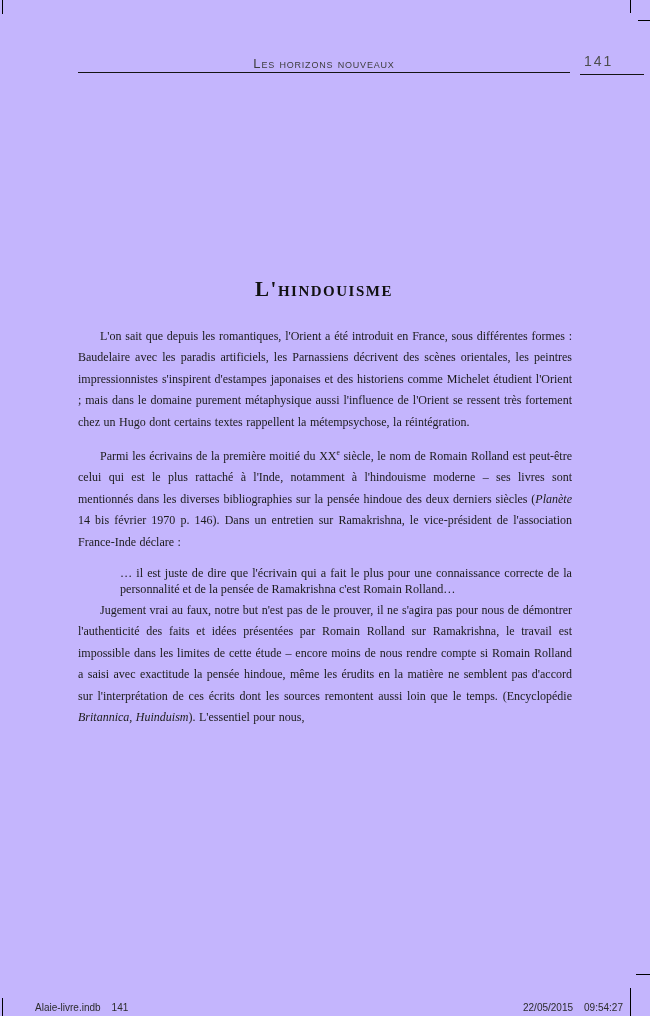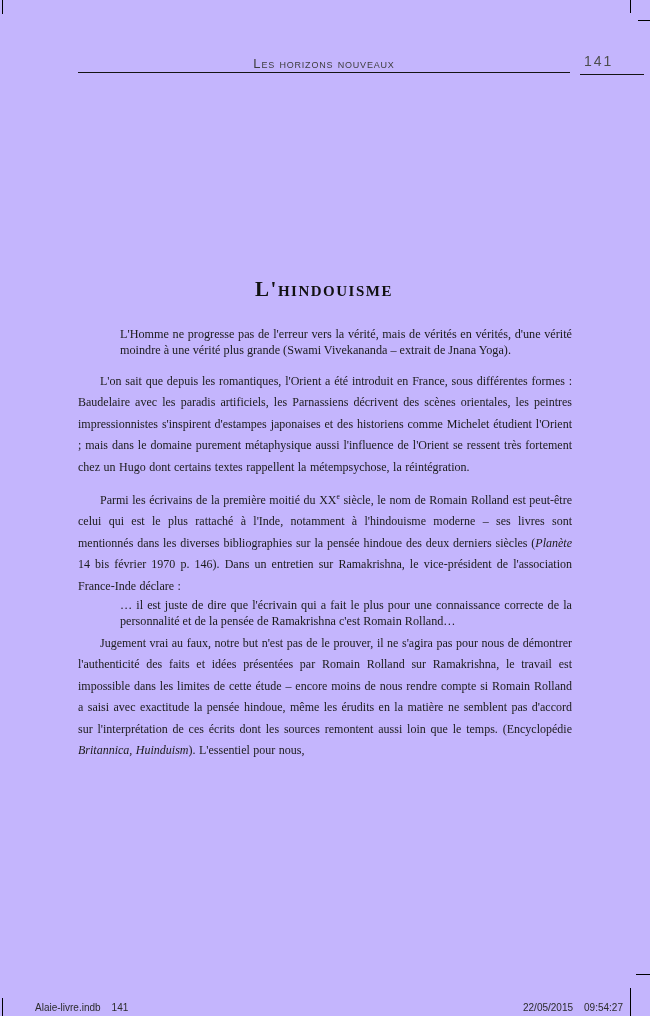--- a/index.html
+++ b/index.html
@@ -116,21 +116,20 @@
   <div class="crop crop-bl-v"></div>
 
   <div class="running-title">Les horizons nouveaux</div>
   <div class="rule-main"></div>
   <div class="folio">141</div>
   <div class="rule-folio"></div>
 
   <div class="chapter-title">L'hindouisme</div>
 
   <div class="body-blocks">
-      <div class="block quote"><span>L'Homme ne progresse pas de l'erreur vers la vérité, mais de vérités en vérités, d'une vérité moindre à une vérité plus grande (Swami Vivekananda – extrait de Jnana Yoga).</span></div>
       <div class="block paragraph"><span>L'on sait que depuis les romantiques, l'Orient a été introduit en France, sous différentes formes : Baudelaire avec les paradis artificiels, les Parnassiens décrivent des scènes orientales, les peintres impressionnistes s'inspirent d'estampes japonaises et des historiens comme Michelet étudient l'Orient ; mais dans le domaine purement métaphysique aussi l'influence de l'Orient se ressent très fortement chez un Hugo dont certains textes rappellent la métempsychose, la réintégration.</span></div>
       <div class="block paragraph"><span>Parmi les écrivains de la première moitié du XX</span><sup>e</sup><span> siècle, le nom de Romain Rolland est peut-être celui qui est le plus rattaché à l'Inde, notamment à l'hindouisme moderne – ses livres sont mentionnés dans les diverses bibliographies sur la pensée hindoue des deux derniers siècles (</span><em>Planète</em><span> 14 bis février 1970 p. 146). Dans un entretien sur Ramakrishna, le vice-président de l'association France-Inde déclare :</span></div>
       <div class="block quote"><span>… il est juste de dire que l'écrivain qui a fait le plus pour une connaissance correcte de la personnalité et de la pensée de Ramakrishna c'est Romain Rolland…</span></div>
       <div class="block paragraph"><span>Jugement vrai au faux, notre but n'est pas de le prouver, il ne s'agira pas pour nous de démontrer l'authenticité des faits et idées présentées par Romain Rolland sur Ramakrishna, le travail est impossible dans les limites de cette étude – encore moins de nous rendre compte si Romain Rolland a saisi avec exactitude la pensée hindoue, même les érudits en la matière ne semblent pas d'accord sur l'interprétation de ces écrits dont les sources remontent aussi loin que le temps. (Encyclopédie </span><em>Britannica, Huinduism</em><span>). L'essentiel pour nous,</span></div>
     </div>
 
   <div class="footer-left">
     <span>Alaie-livre.indb</span><span class="footer-gap"></span><span>141</span>
   </div>
   <div class="footer-right">

